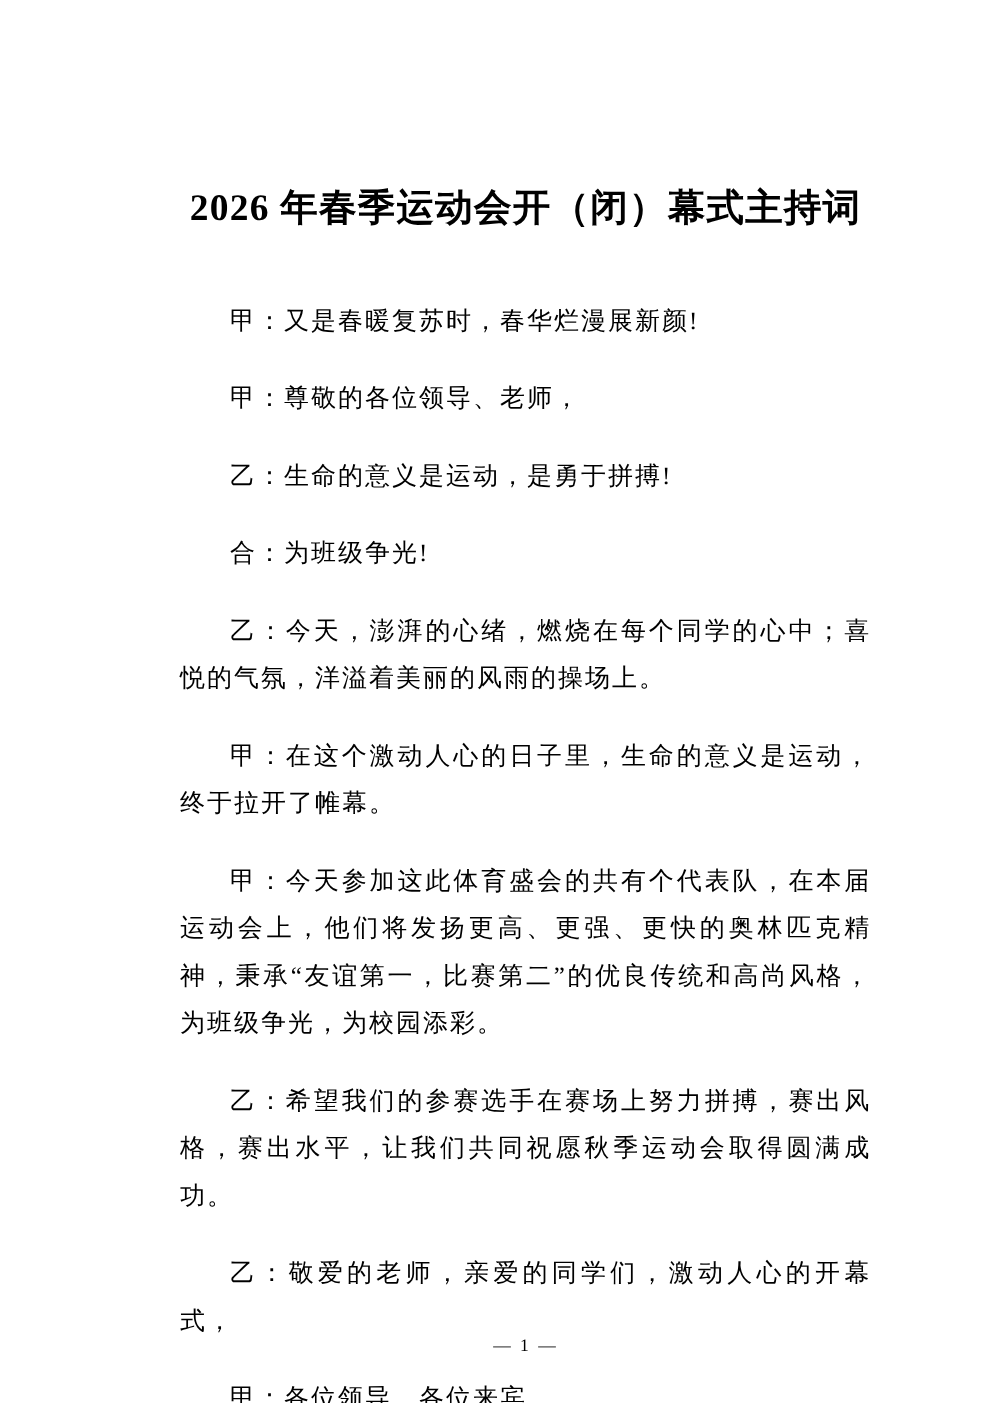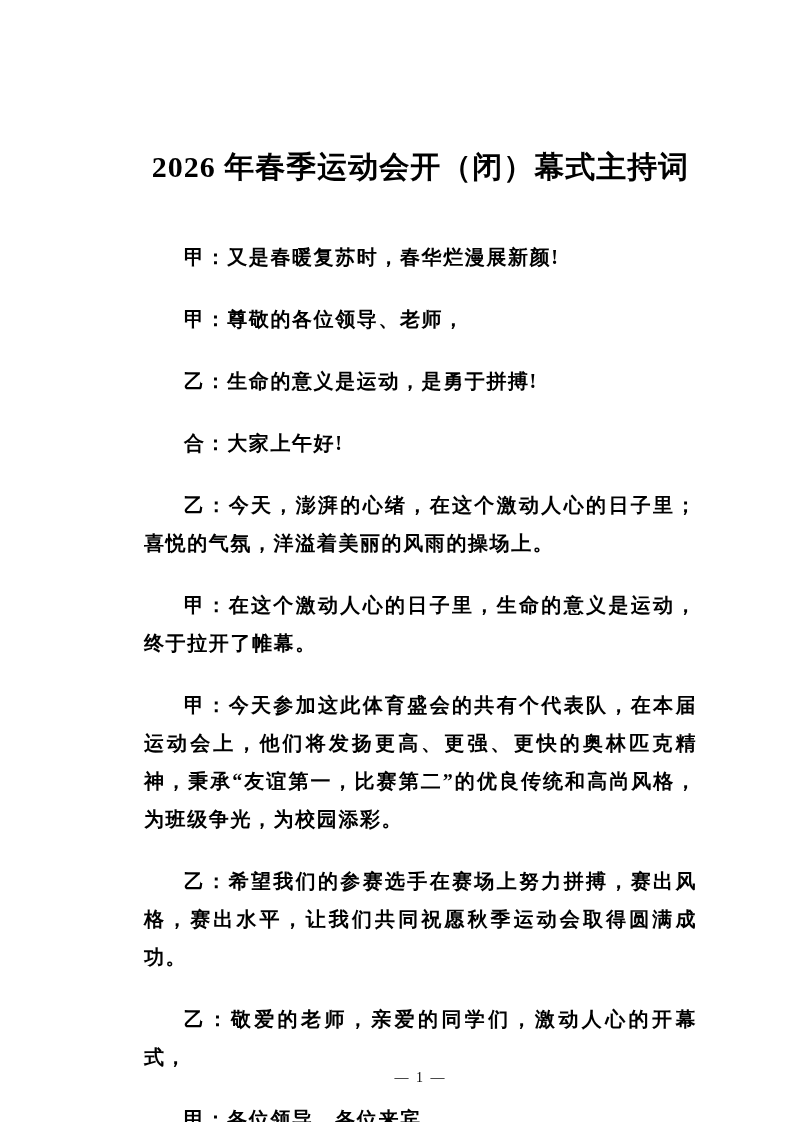--- a/index.html
+++ b/index.html
@@ -33,21 +33,20 @@
     left: 96px;
     width: 601px;
     font-size: 20px;
     line-height: 38px;
     text-align: justify;
     letter-spacing: 1.6px;
     word-break: break-all;
   }
   .para {
     text-indent: 2em;
-    font-weight: bold;
   }
   .para.no-indent {
     text-indent: 0;
   }
   .page-footer {
     position: absolute;
     top: 1034px;
     left: 0;
     width: 100%;
     text-align: center;
@@ -60,22 +59,22 @@
 <body>
 
 <div class="page">
 
   <h1 class="doc-title">2026 年春季运动会开（闭）幕式主持词</h1>
 
   <div class="doc-body">
     <p class="para">甲：又是春暖复苏时，春华烂漫展新颜!</p>
     <p class="para">甲：尊敬的各位领导、老师，</p>
     <p class="para">乙：生命的意义是运动，是勇于拼搏!</p>
-    <p class="para">合：大家上午好!</p>
-    <p class="para">乙：今天，澎湃的心绪，在这个激动人心的日子里；喜悦的气氛，洋溢着美丽的风雨的操场上。</p>
+    <p class="para">合：为班级争光!</p>
+    <p class="para">乙：今天，澎湃的心绪，燃烧在每个同学的心中；喜悦的气氛，洋溢着美丽的风雨的操场上。</p>
     <p class="para">甲：在这个激动人心的日子里，生命的意义是运动，终于拉开了帷幕。</p>
     <p class="para">甲：今天参加这此体育盛会的共有个代表队，在本届运动会上，他们将发扬更高、更强、更快的奥林匹克精神，秉承“友谊第一，比赛第二”的优良传统和高尚风格，为班级争光，为校园添彩。</p>
     <p class="para">乙：希望我们的参赛选手在赛场上努力拼搏，赛出风格，赛出水平，让我们共同祝愿秋季运动会取得圆满成功。</p>
     <p class="para">乙：敬爱的老师，亲爱的同学们，激动人心的开幕式，</p>
     <p class="para">甲：各位领导，各位来宾，</p>
   </div>
 
   <div class="page-footer">— 1 —</div>
 
 </div>

